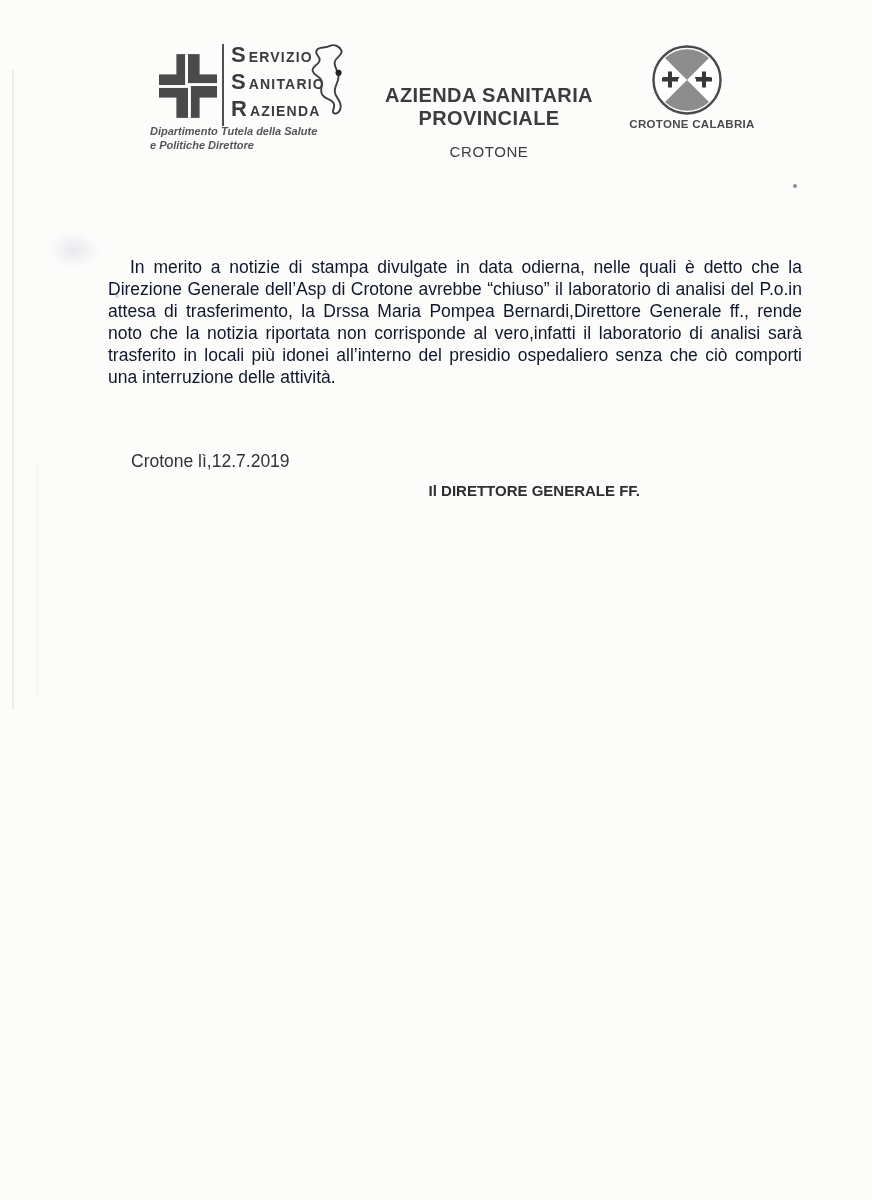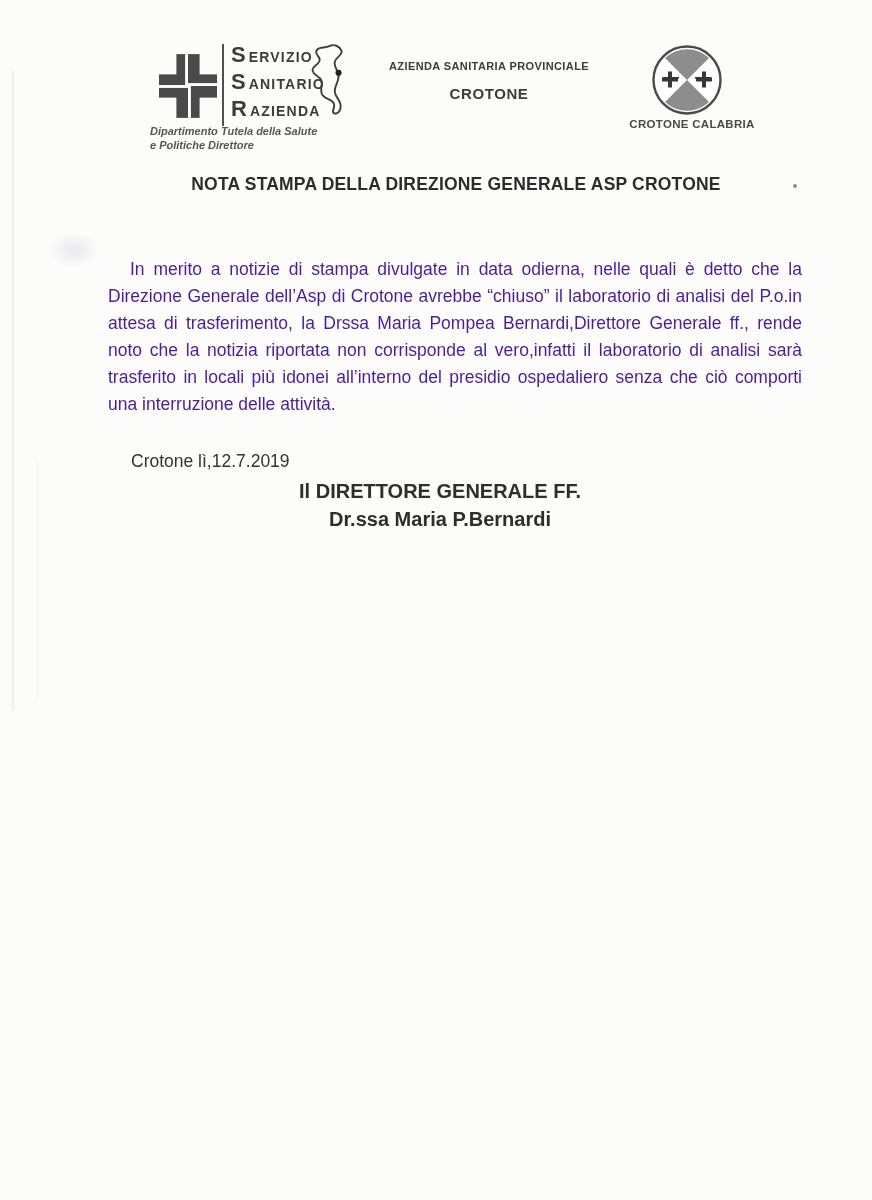--- a/index.html
+++ b/index.html
@@ -23,33 +23,33 @@
   .cross-svg{position:absolute;left:159px;top:53px;width:58px;height:66px;}
   .logo-divider{position:absolute;left:222px;top:44px;width:2px;height:82px;background:#4f4f4f;}
   .ssr-text{position:absolute;left:231px;top:42px;}
   .ssr-row{height:27px;display:flex;align-items:baseline;white-space:nowrap;}
   .ssr-big{font-size:22px;font-weight:bold;color:#3c3c3c;margin-right:3px;}
   .ssr-small{font-size:14px;font-weight:bold;color:#3c3c3c;letter-spacing:1.2px;}
   .calabria-svg{position:absolute;left:303px;top:43px;width:50px;height:72px;}
   .ssr-caption{position:absolute;left:150px;top:124px;width:220px;text-align:left;
     font-style:italic;font-weight:bold;font-size:11px;line-height:14px;color:#565656;}
   .org{position:absolute;left:358px;top:60px;width:262px;text-align:center;color:#3c3c3c;}
-  .org1{font-size:11px;font-weight:600;letter-spacing:.4px;}
-  .org2{font-size:15px;font-weight:700;letter-spacing:.6px;margin-top:13px;}
+  .org1{font-size:20px;font-weight:600;letter-spacing:.4px;margin-top:24px;}
+  .org2{font-size:15px;font-weight:400;letter-spacing:.6px;margin-top:13px;}
   .emblem-svg{position:absolute;left:651px;top:44px;width:72px;height:72px;}
   .emblem-caption{position:absolute;left:617px;top:118px;width:150px;text-align:center;
     font-size:11.5px;font-weight:bold;letter-spacing:.3px;color:#4a4a4a;}
   
   .title{position:absolute;left:100px;top:174px;width:712px;margin:0;text-align:center;
     font-size:17.5px;font-weight:bold;color:#2c2c2c;letter-spacing:.2px;}
   .body-par{position:absolute;left:108px;top:256px;width:694px;margin:0;
-    font-size:17.5px;line-height:27px;color:#4c1d95;text-align:justify;text-indent:22px;}
+    font-size:17.5px;line-height:22px;color:#0f172a;text-align:justify;text-indent:22px;}
   .dateline{position:absolute;left:131px;top:451px;font-size:17.5px;color:#333;}
-  .signature{position:absolute;left:240px;top:477px;width:400px;text-align:center;
-    font-size:20px;font-weight:bold;color:#2e2e2e;line-height:28px;}
+  .signature{position:absolute;left:240px;top:477px;width:400px;text-align:right;
+    font-size:15px;font-weight:bold;color:#2e2e2e;line-height:28px;}
 </style>
 </head>
 <body>
 
 <div class="page">
 
   <div class="edge-line"></div>
   <div class="edge-line2"></div>
   <div class="smudge1"></div>
   <div class="speck-title"></div>
@@ -103,24 +103,22 @@
       <path d="M36,36 L14,14 A32,32 0 0 1 58,14 Z" fill="#8d8d8d"></path>
       <path d="M36,36 L14,58 A32,32 0 0 0 58,58 Z" fill="#8d8d8d"></path>
       <path d="M17,27.5 h4 v6 h6 v4 h-6 v6 h-4 v-6 h-6 v-4 h6 Z" fill="#383838"></path>
       <path d="M51,27.5 h4 v6 h6 v4 h-6 v6 h-4 v-6 h-6 v-4 h6 Z" fill="#383838"></path>
       <rect x="12" y="33" width="16" height="1.6" fill="#383838"></rect>
       <rect x="44" y="33" width="16" height="1.6" fill="#383838"></rect>
     </svg>
     <div class="emblem-caption">CROTONE CALABRIA</div>
   </div>
 
-  <h1 class="title">NOTA STAMPA DELLA DIREZIONE GENERALE ASP CROTONE</h1>
 
   <p class="body-par">In merito a notizie di stampa divulgate in data odierna, nelle quali è detto che la Direzione Generale dell’Asp di Crotone avrebbe “chiuso” il laboratorio di analisi del P.o.in attesa di trasferimento, la Drssa Maria Pompea Bernardi,Direttore Generale ff., rende noto che la notizia riportata non corrisponde al vero,infatti il laboratorio di analisi sarà trasferito in locali più idonei all’interno del presidio ospedaliero senza che ciò comporti una interruzione delle attività.</p>
 
   <div class="dateline">Crotone lì,12.7.2019</div>
 
   <div class="signature">
     <div class="sig-role">Il DIRETTORE GENERALE FF.</div>
-    <div class="sig-name">Dr.ssa Maria P.Bernardi</div>
   </div>
 
 </div>
 
 </body></html>

